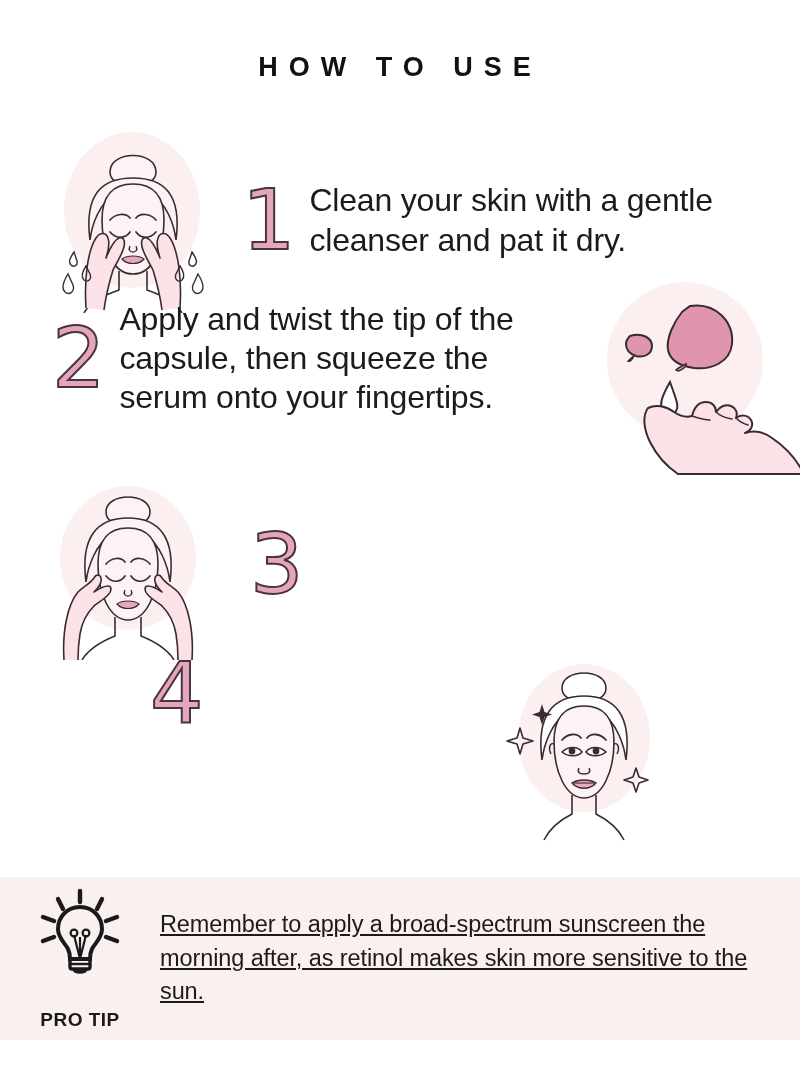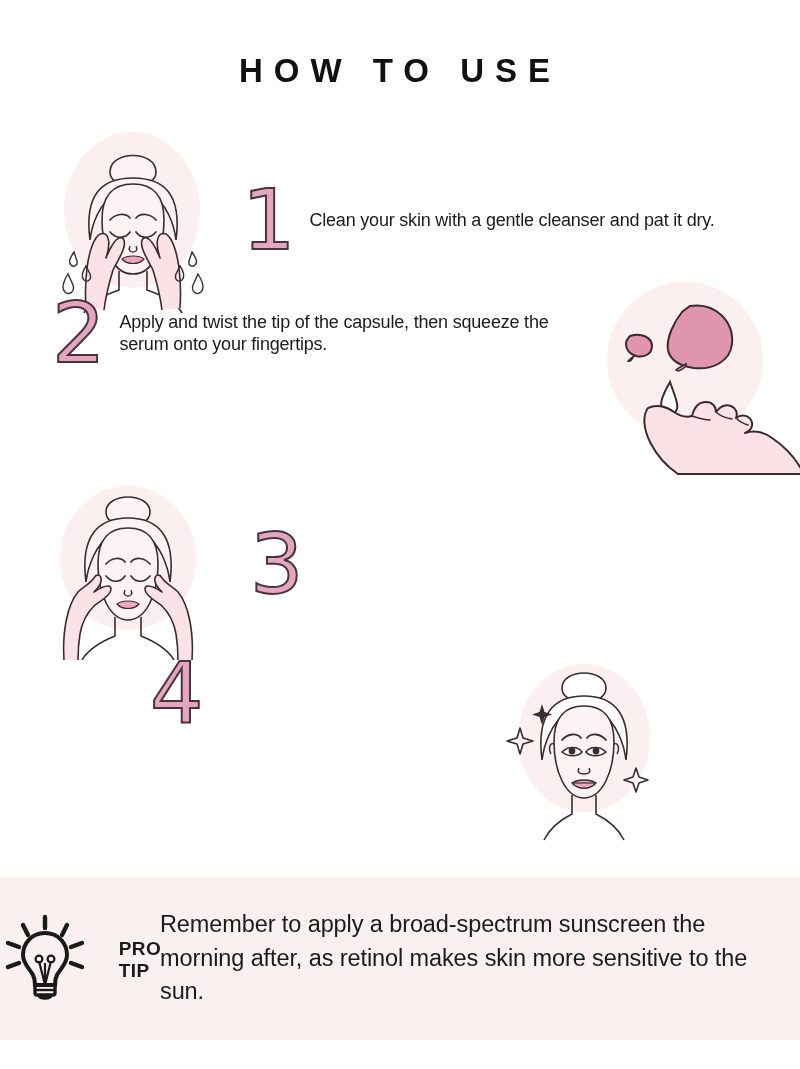--- a/index.html
+++ b/index.html
@@ -16,21 +16,21 @@
     color: #1a1a1a;
   }
 
   
   .title {
     position: absolute;
     top: 52px;
     left: 0;
     width: 800px;
     text-align: center;
-    font-size: 33px;
+    font-size: 27px;
     font-weight: 700;
     letter-spacing: 11px;
     color: #111111;
     white-space: pre;
   }
 
   
   .step {
     position: absolute;
     display: flex;
@@ -48,21 +48,21 @@
   .num {
     font-size: 84px;
     font-weight: 400;
     line-height: 0.8;
     color: #e3a6bd;
     -webkit-text-stroke: 2px #4a3340;
     font-family: "DejaVu Sans", sans-serif;
     flex: 0 0 auto;
   }
   .txt {
-    font-size: 18px;
+    font-size: 32px;
     line-height: 1.22;
     color: #1b1b1b;
     letter-spacing: -0.2px;
     font-family: "Liberation Sans", sans-serif;
   }
 
   
   #step1 { top: 128px;  left: 40px;  }
   #step2 { top: 300px;  left: 52px;  }
   #step3 { top: 470px;  left: 28px;  }
@@ -76,39 +76,40 @@
     width: 800px;
     height: 163px;
     background: #faf0f0;
     display: flex;
     align-items: center;
   }
   .protip-icon-wrap {
     width: 160px;
     flex: 0 0 160px;
     display: flex;
-    flex-direction: row;
+    flex-direction: column;
     align-items: center;
     justify-content: center;
     gap: 28px;
   }
   .protip-label {
     font-size: 19px;
     font-weight: 700;
     letter-spacing: 0.5px;
     color: #1a1a1a;
     margin-top: 2px;
     font-family: "Liberation Sans", sans-serif;
   }
   .protip-text {
     font-size: 23.5px;
     line-height: 1.42;
     color: #1b1b1b;
     letter-spacing: -0.1px;
     padding-right: 28px;
+    text-decoration: underline;
   }
 
   svg { display: block; }
 </style>
 </head>
 <body>
 
 <div class="title">HOW TO USE</div>
 
 <div class="step" id="step1">

